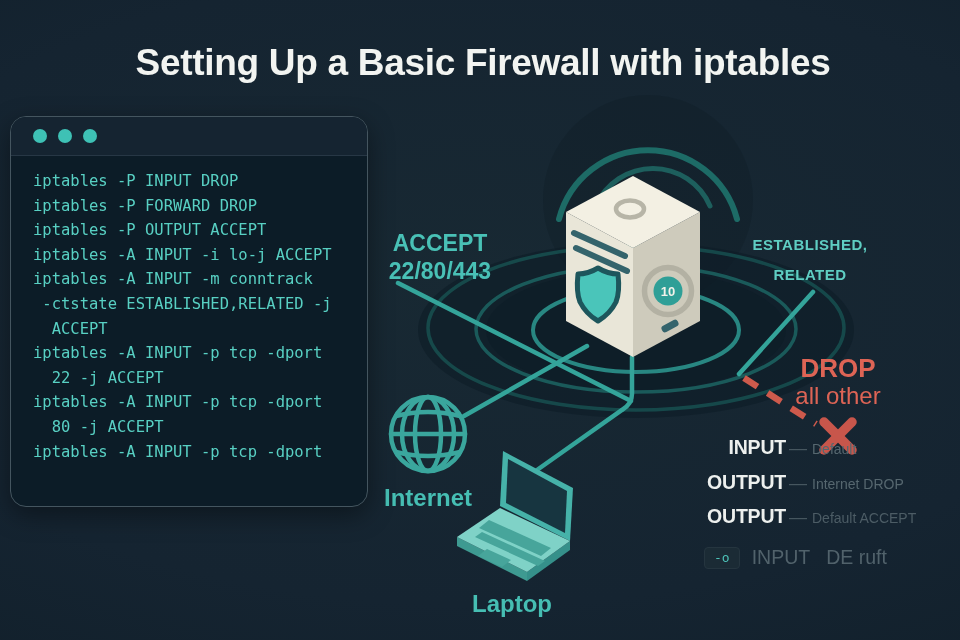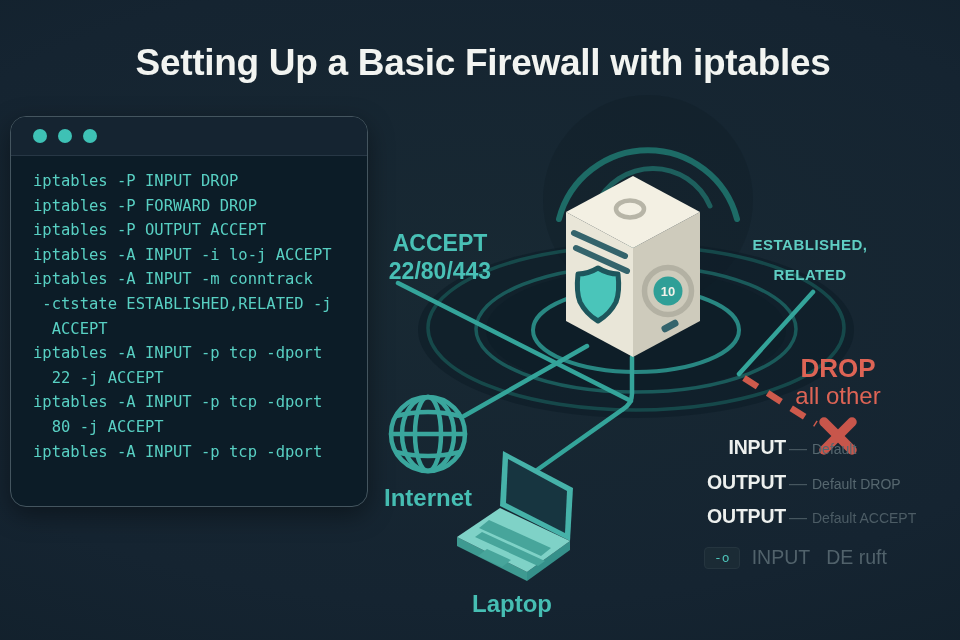--- a/index.html
+++ b/index.html
@@ -178,21 +178,21 @@
 
   <div class="legend">
     <div class="legend-row">
       <span class="legend-chain">INPUT</span>
       <span class="legend-dash">—</span>
       <span class="legend-policy">Default</span>
     </div>
     <div class="legend-row">
       <span class="legend-chain">OUTPUT</span>
       <span class="legend-dash">—</span>
-      <span class="legend-policy">Default DROP</span>
+      <span class="legend-policy">Internet DROP</span>
     </div>
     <div class="legend-row">
       <span class="legend-chain">OUTPUT</span>
       <span class="legend-dash">—</span>
       <span class="legend-policy dim">Default ACCEPT</span>
     </div>
     <div class="legend-footer">
       <span class="legend-badge">-o</span>
       <span class="chain2">INPUT</span>
       <span class="policy2">DE ruft</span>

